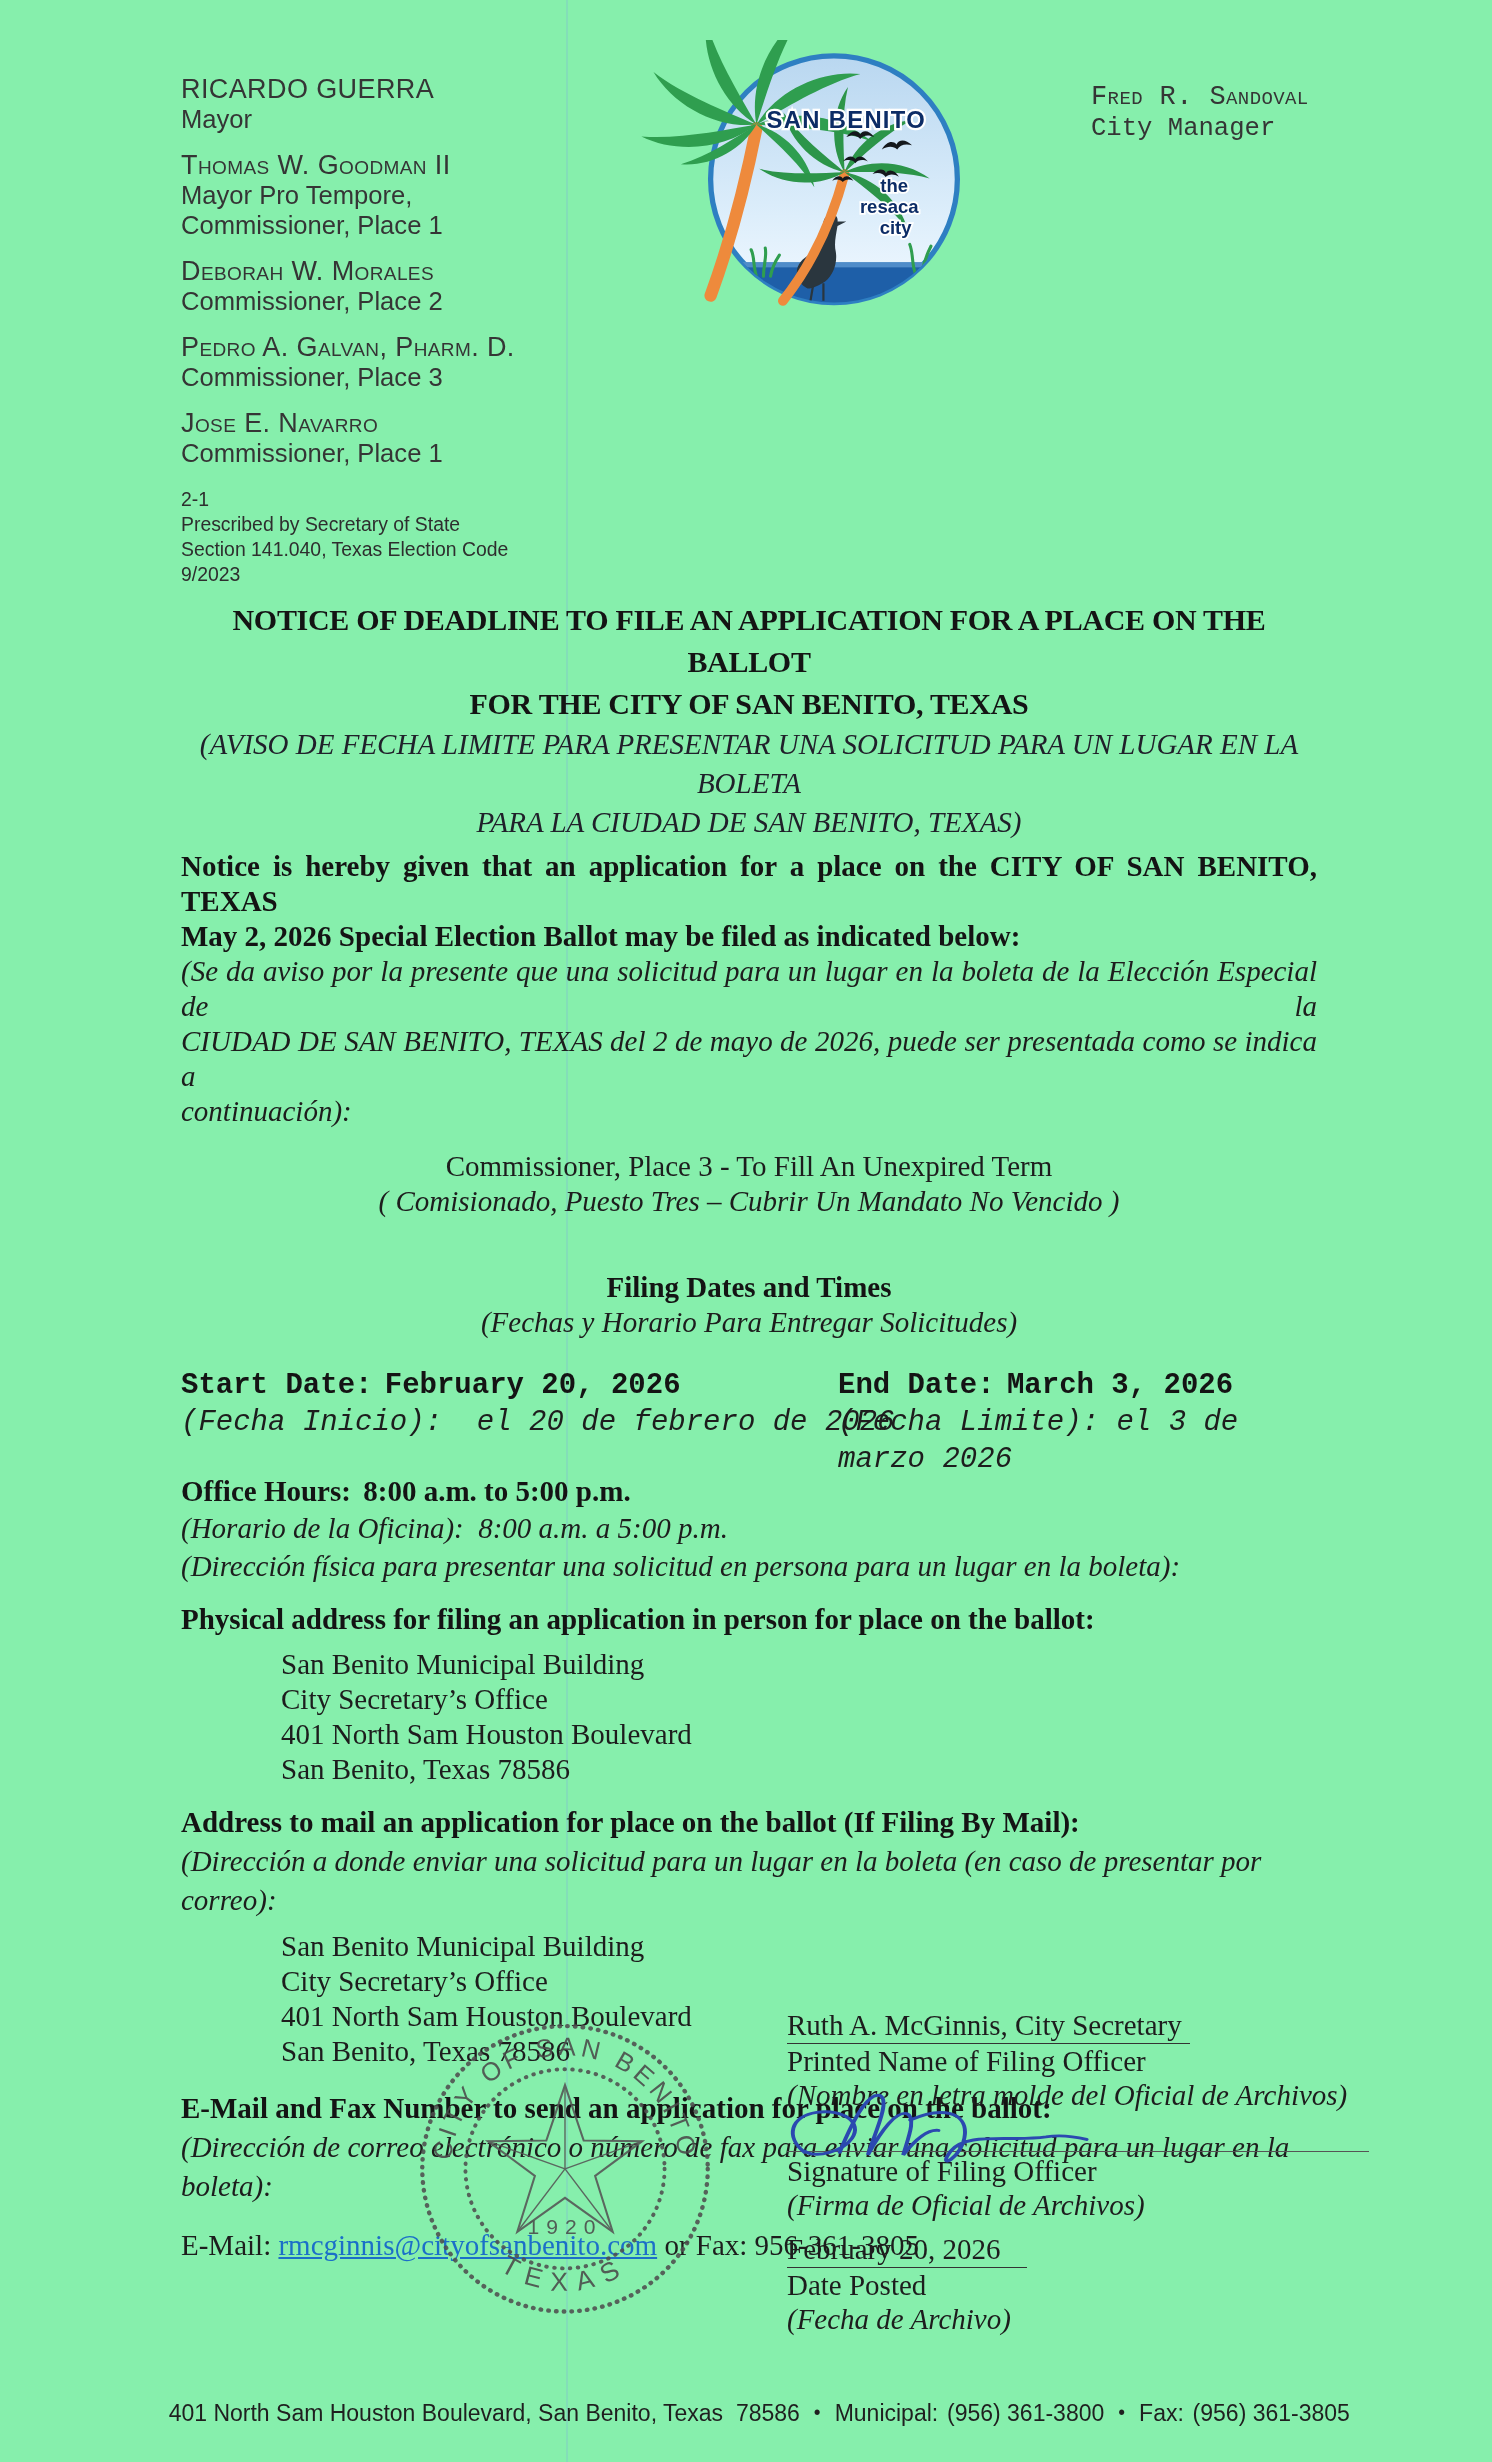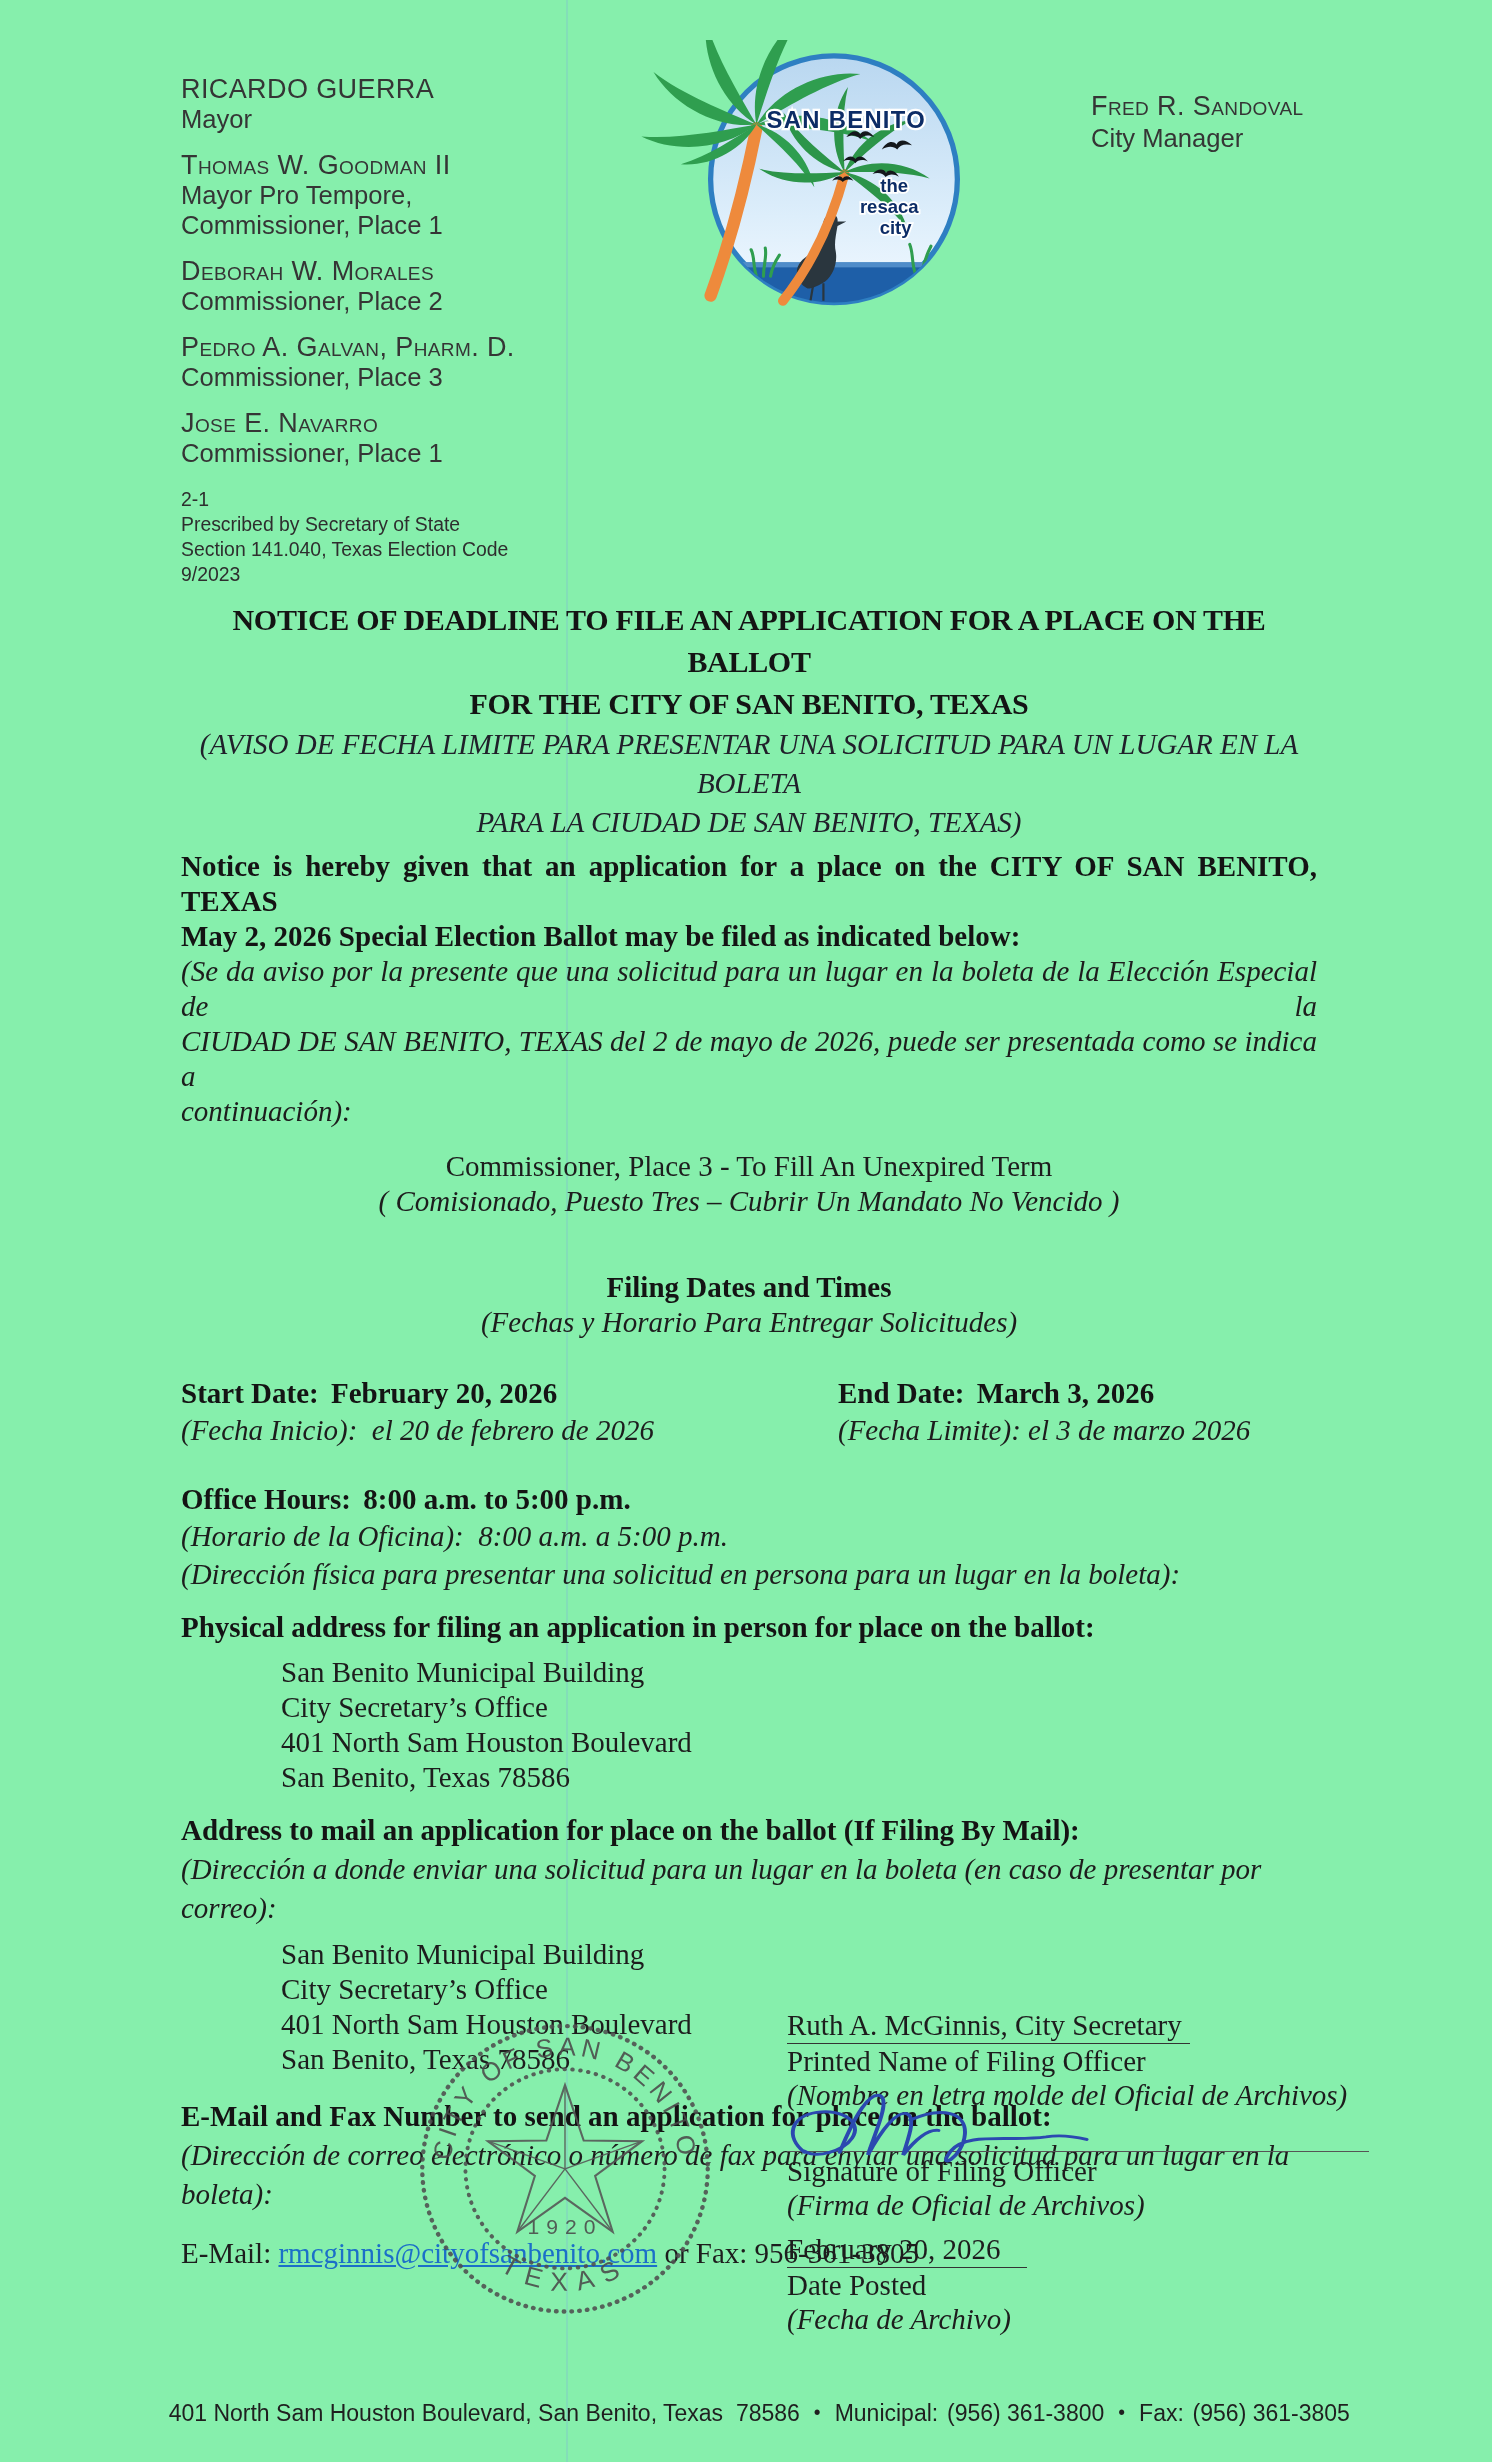--- a/index.html
+++ b/index.html
@@ -20,42 +20,42 @@
   .officials{
     position:absolute;left:181px;top:74px;width:423px;
     font-family:"Liberation Sans",sans-serif;color:#353535;
   }
   .official{margin-bottom:16px;}
   .official .name{
     font-variant:small-caps;font-size:27px;line-height:30px;letter-spacing:0.4px;
   }
   .official .role{font-size:25.6px;line-height:30px;}
   .manager{
-    position:absolute;left:1091px;top:90px;width:370px;
-    font-family:Liberation Sans, sans-serif;color:#353535;
+    position:absolute;left:1091px;top:81px;width:370px;
+    font-family:Liberation Mono, monospace;color:#353535;
   }
   .manager .name{font-variant:small-caps;font-size:27px;line-height:32px;letter-spacing:0.4px;}
   .manager .role{font-size:25.6px;line-height:32px;}
   .logo{position:absolute;left:622px;top:40px;width:357px;height:282px;}
   
   .main{position:absolute;left:181px;top:487px;width:1136px;}
   .meta{font-family:"Liberation Sans",sans-serif;font-size:19.4px;line-height:25px;color:#2e2e2e;}
   .title-block{margin-top:12.3px;text-align:center;}
   .title-line{font-weight:bold;font-size:30px;line-height:42px;letter-spacing:-0.3px;color:#141414;}
   .subtitle-line{font-style:italic;font-size:29px;line-height:39px;color:#20202a;}
   .line{font-size:29px;line-height:35px;}
   .b{font-weight:bold;color:#141414;}
   .i{font-style:italic;}
   .just{text-align:justify;text-align-last:justify;}
   .center{text-align:center;}
   .ps{white-space:pre-wrap;}
   .notice{margin-top:7px;}
   .position-block{margin-top:19.4px;}
   .filing-block{margin-top:51px;}
-  .dates-row{margin-top:35px;position:relative;}
+  .dates-row{margin-top:27px;position:relative;font-family:Liberation Mono, monospace;}
   .dates-col{display:inline-block;vertical-align:top;}
   .dates-col.right{position:absolute;left:657px;top:0;}
   .dline{font-size:29px;line-height:37px;}
   .val{margin-left:12.3px;}
   .hours-block{margin-top:32px;}
   .sec-head{margin-top:14px;font-size:29px;line-height:39px;}
   .sec-head2{margin-top:16px;font-size:29px;line-height:39px;}
   .addr{margin-top:8.8px;margin-left:100px;}
   .email-line{margin-top:21px;font-size:29px;line-height:37px;}
   a.email{color:#1b6fc8;text-decoration:underline;}

